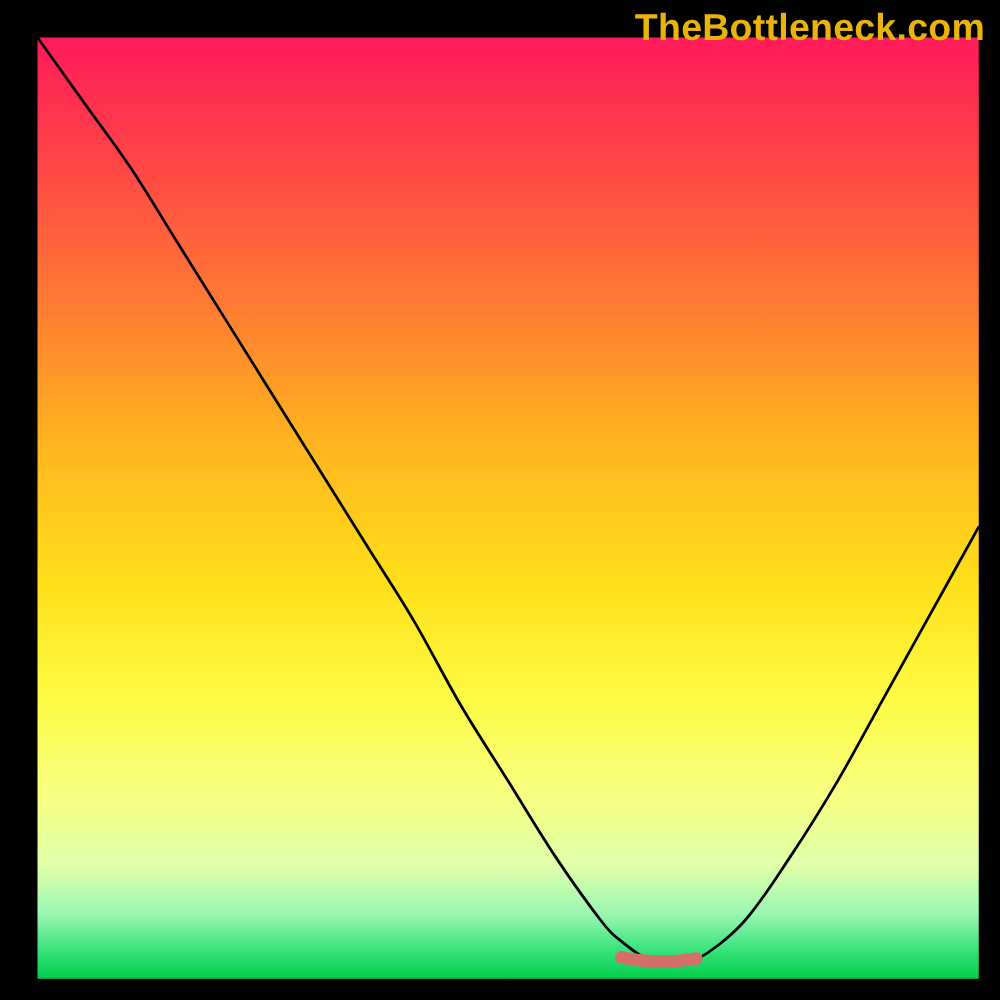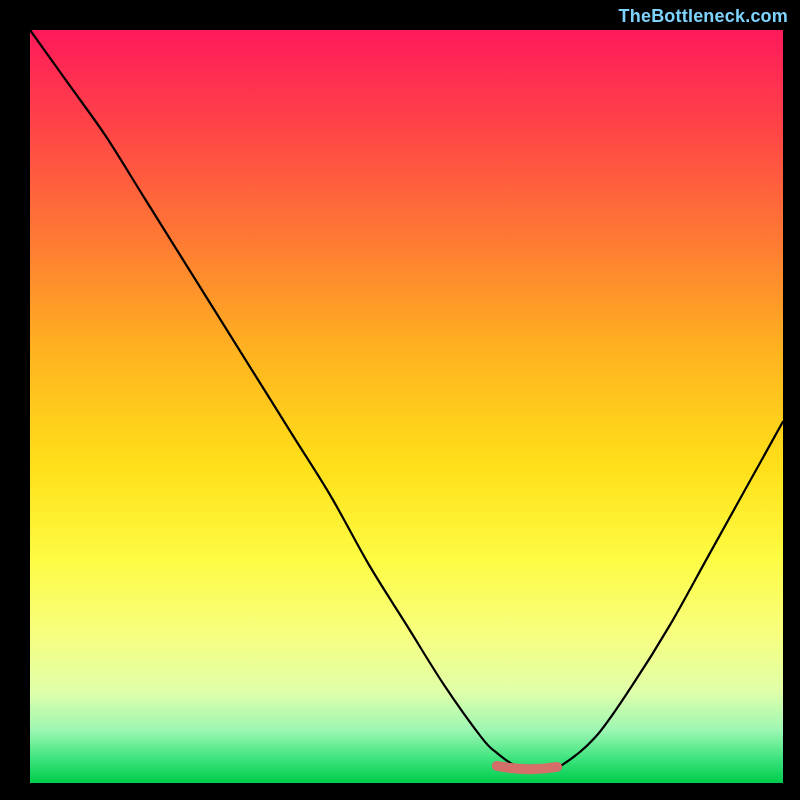--- a/index.html
+++ b/index.html
@@ -7,23 +7,23 @@
   .stage {
     position: relative;
     width: 800px;
     height: 800px;
     background: #000;
   }
   .watermark {
     position: absolute;
     top: 6px;
     right: 12px;
-    font-size: 18px;
+    font-size: 30px;
     font-weight: 600;
-    color: #7dd3fc;
+    color: #eab308;
     letter-spacing: 0.2px;
     z-index: 20;
   }
   .plot-wrap {
     position: absolute;
     left: 30px;
     top: 30px;
     width: 753px;
     height: 753px;
   }

